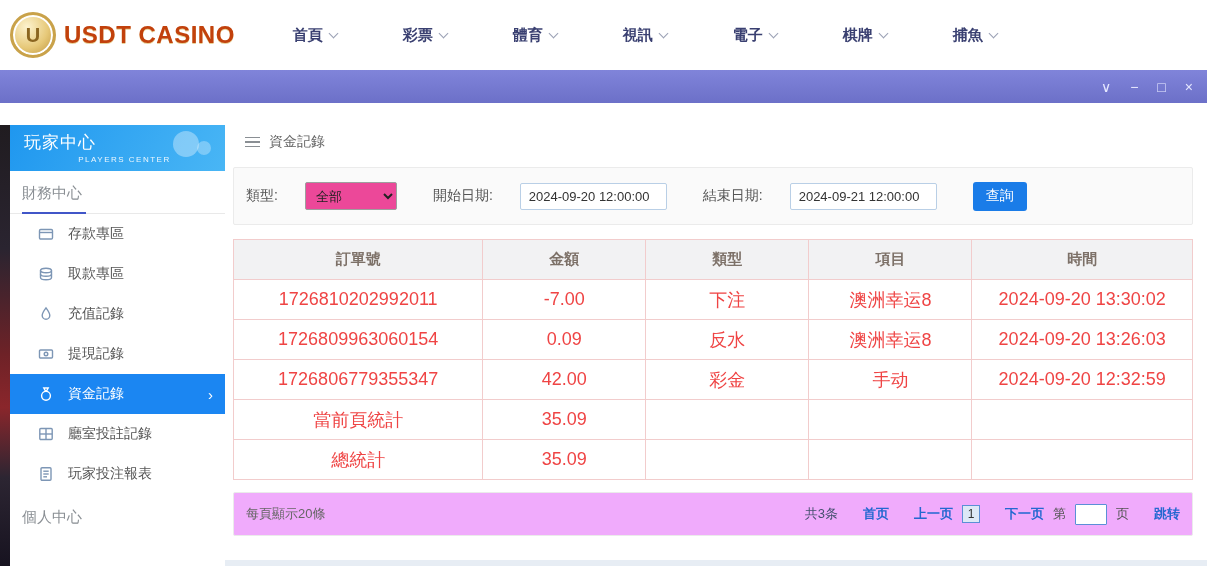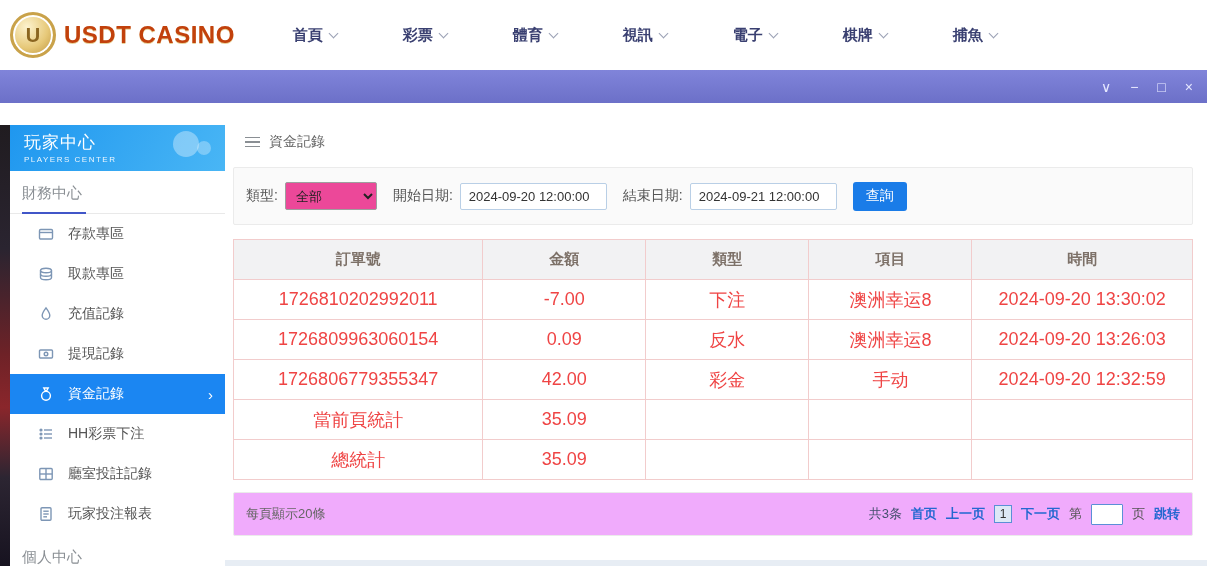--- a/index.html
+++ b/index.html
@@ -34,21 +34,21 @@
   .photo-strip { position:absolute; left:0; top:22px; width:10px; height:441px;
     background:linear-gradient(180deg,#201c20 0%,#2a2430 28%,#6e2227 52%,#8a262b 64%,#2c2532 80%,#171320 100%); }
   .bottom-strip { position:absolute; left:10px; bottom:0; width:1197px; height:6px; background:#e7edf4; }
 
   
   .sidebar { position:absolute; left:10px; top:22px; width:215px; height:441px;
     background:#fff; overflow:hidden; z-index:2; }
   .sidebar-head { position:relative; height:46px; background:linear-gradient(120deg,#1f97ef,#49b6f5);
     color:#fff; padding:6px 0 0 14px; overflow:hidden; }
   .sidebar-title { font-size:17px; font-weight:normal; letter-spacing:1px; }
-  .sidebar-sub { font-size:8px; letter-spacing:1.5px; margin-top:1px; opacity:.9; }
+  .sidebar-sub { font-size:8px; letter-spacing:1.5px; margin-top:1px; opacity:.9;text-align:center; }
   .pad-icon { position:absolute; right:26px; top:6px; width:26px; height:26px; border-radius:50%;
     background:rgba(255,255,255,.35); }
   .pad-icon::after { content:""; position:absolute; right:-12px; top:10px; width:14px; height:14px;
     border-radius:50%; background:rgba(255,255,255,.3); }
   .section-title { position:relative; color:#8a8f94; font-size:15px; padding:13px 12px 10px 12px;
     border-bottom:1px solid #e9e9e9; }
   .section-title .blue-underline { position:absolute; left:12px; bottom:-1px; width:64px; height:2px;
     background:#4156c8; }
   .menu { list-style:none; }
   .menu-item { position:relative; height:40px; display:flex; align-items:center; gap:13px;
@@ -60,21 +60,21 @@
   .menu-item .arrow { position:absolute; right:12px; font-size:15px; color:#fff; }
   .section-title.second { border-bottom:none; padding-top:14px; }
 
   
   .main { position:absolute; left:233px; top:22px; width:960px; height:441px; }
   .breadcrumb { height:34px; display:flex; align-items:center; gap:9px; color:#666; font-size:14px; padding-left:12px; }
   .burger { width:15px; height:11px; display:flex; flex-direction:column; justify-content:space-between; }
   .burger i { display:block; height:1.8px; background:#8a8f94; }
 
   .filter { margin-top:8px; height:58px; background:#fafafa; border:1px solid #ebebeb;
-    border-radius:2px; display:flex; align-items:center; padding:0 12px; font-size:14px; color:#555; }
+    border-radius:2px; display:flex; align-items:center; padding:0 12px; font-size:14px; color:#555;gap:20px; }
   .filter label { margin-right:7px; }
   .type-select { height:28px; width:92px; border:1px solid #9e9e9e; border-radius:2px;
     font-size:13px; color:#222; margin-right:16px; background:#ec4899;
     font-family:"Liberation Sans", sans-serif; padding-left:6px; }
   .date-input { height:27px; width:147px; border:1px solid #b9cfe6; border-radius:2px;
     padding:0 8px; font-size:13px; color:#333; margin-right:16px;
     font-family:"Liberation Sans", sans-serif; }
   .query-btn { height:29px; padding:0 13px; background:#1a7ce8; color:#fff; border:none;
     border-radius:3px; font-size:14px; cursor:pointer; font-family:"Liberation Sans", sans-serif; }
 
@@ -82,21 +82,21 @@
   table { width:100%; border-collapse:collapse; table-layout:fixed; }
   th, td { border:1px solid #f2cccc; height:40px; text-align:center; }
   th { background:#f2f2f3; color:#7d7168; font-size:15px; font-weight:bold; }
   td { color:#ef4444; font-size:18px; background:#fff; }
 
   .footerbar { margin-top:12px; height:44px; background:#f0abfc; border:1px solid #ebebeb;
     border-radius:2px; display:flex; align-items:center; justify-content:space-between;
     padding:0 12px; font-size:13px; color:#666; }
   .pager { display:flex; align-items:center; gap:9px; }
   .pager .total { color:#44506e; }
-  .pager a { color:#2468d0; cursor:pointer; text-decoration:none; font-weight:bold; }
+  .pager a { color:#2468d0; cursor:pointer; text-decoration:none; font-weight:bold;margin-left:16px; }
   .cur-page { min-width:18px; height:18px; border:1px solid #5b8fd6; background:#dde8f6;
     display:inline-flex; align-items:center; justify-content:center; font-size:12px; color:#333;
     padding:0 3px; cursor:default; }
   .jump-input { width:32px; height:21px; border:1px solid #5b8fd6; border-radius:1px; }
   .plain { color:#555; }
 </style>
 </head>
 <body>
 
 <header class="topnav">
@@ -200,33 +200,20 @@
         </li>
         <li class="menu-item active">
           <span class="mi-icon">
             <svg viewBox="0 0 16 16" fill="none" stroke="currentColor" stroke-width="1.4">
               <path d="M5.8 2h4.4L8.8 4.6H7.2L5.8 2Z"></path>
               <circle cx="8" cy="9.8" r="4.4"></circle>
             </svg>
           </span>
           <span>資金記錄</span>
           <span class="arrow">›</span>
-        </li>
-        <li class="menu-item">
-          <span class="mi-icon">
-            <svg viewBox="0 0 16 16" fill="none" stroke="currentColor" stroke-width="1.4">
-              <circle cx="3" cy="4" r="0.9" fill="currentColor"></circle>
-              <circle cx="3" cy="8" r="0.9" fill="currentColor"></circle>
-              <circle cx="3" cy="12" r="0.9" fill="currentColor"></circle>
-              <line x1="6" y1="4" x2="14" y2="4"></line>
-              <line x1="6" y1="8" x2="14" y2="8"></line>
-              <line x1="6" y1="12" x2="14" y2="12"></line>
-            </svg>
-          </span>
-          <span>HH彩票下注</span>
         </li>
         <li class="menu-item">
           <span class="mi-icon">
             <svg viewBox="0 0 16 16" fill="none" stroke="currentColor" stroke-width="1.4">
               <rect x="1.8" y="2.5" width="12.4" height="11" rx="1"></rect>
               <line x1="1.8" y1="8" x2="14.2" y2="8"></line>
               <line x1="8" y1="2.5" x2="8" y2="13.5"></line>
             </svg>
           </span>
           <span>廳室投註記錄</span>

